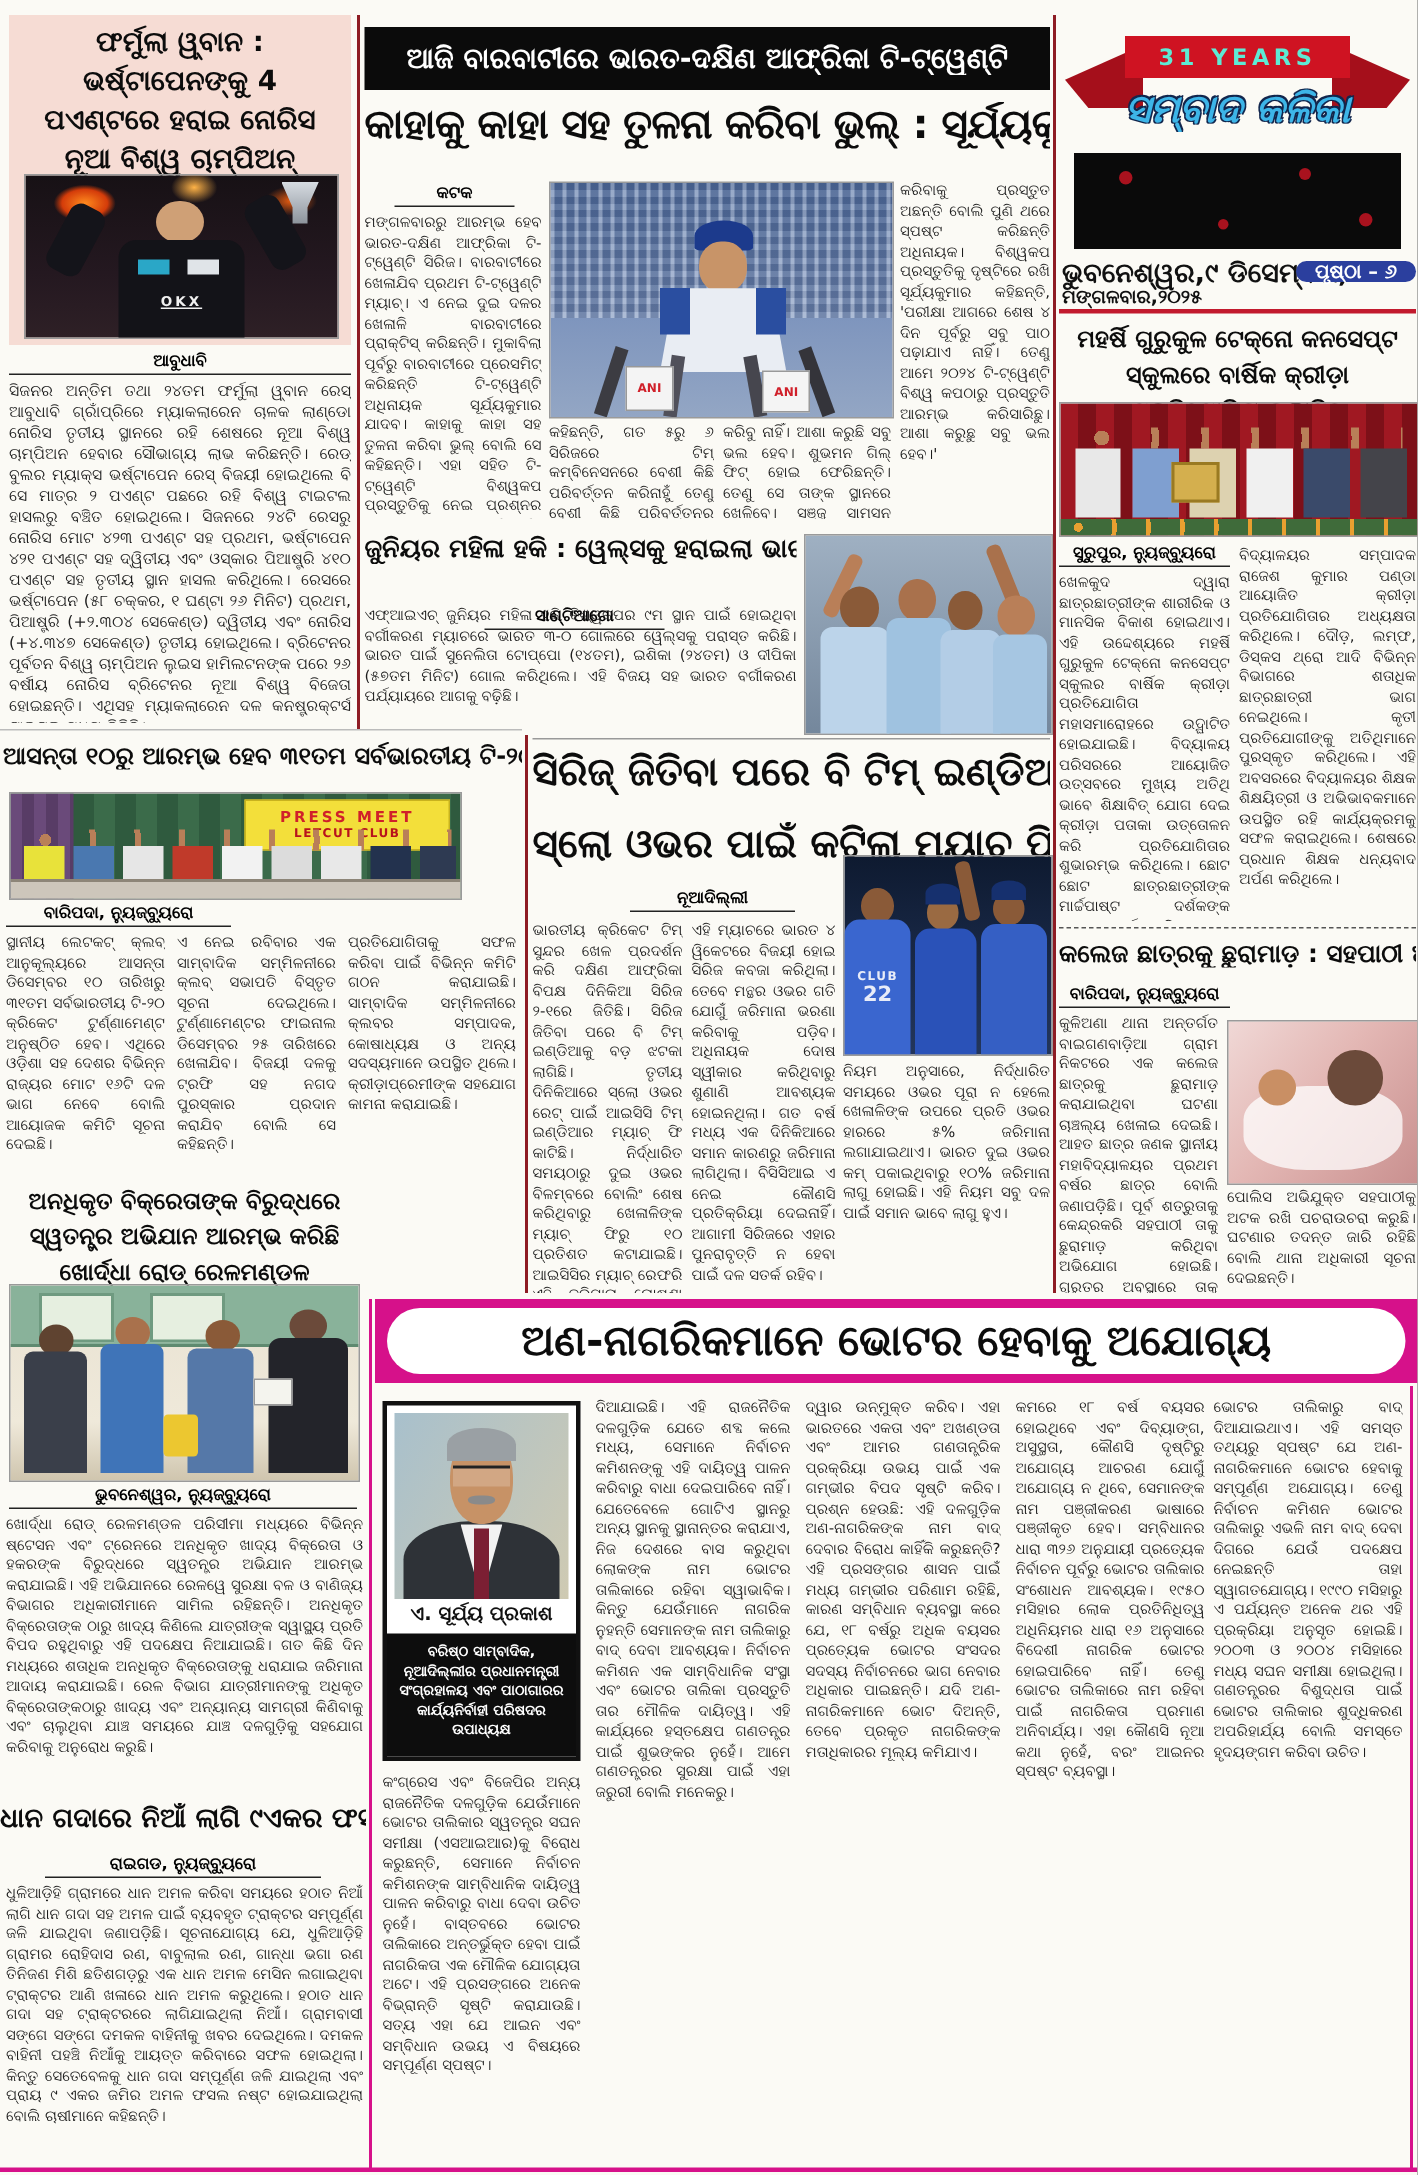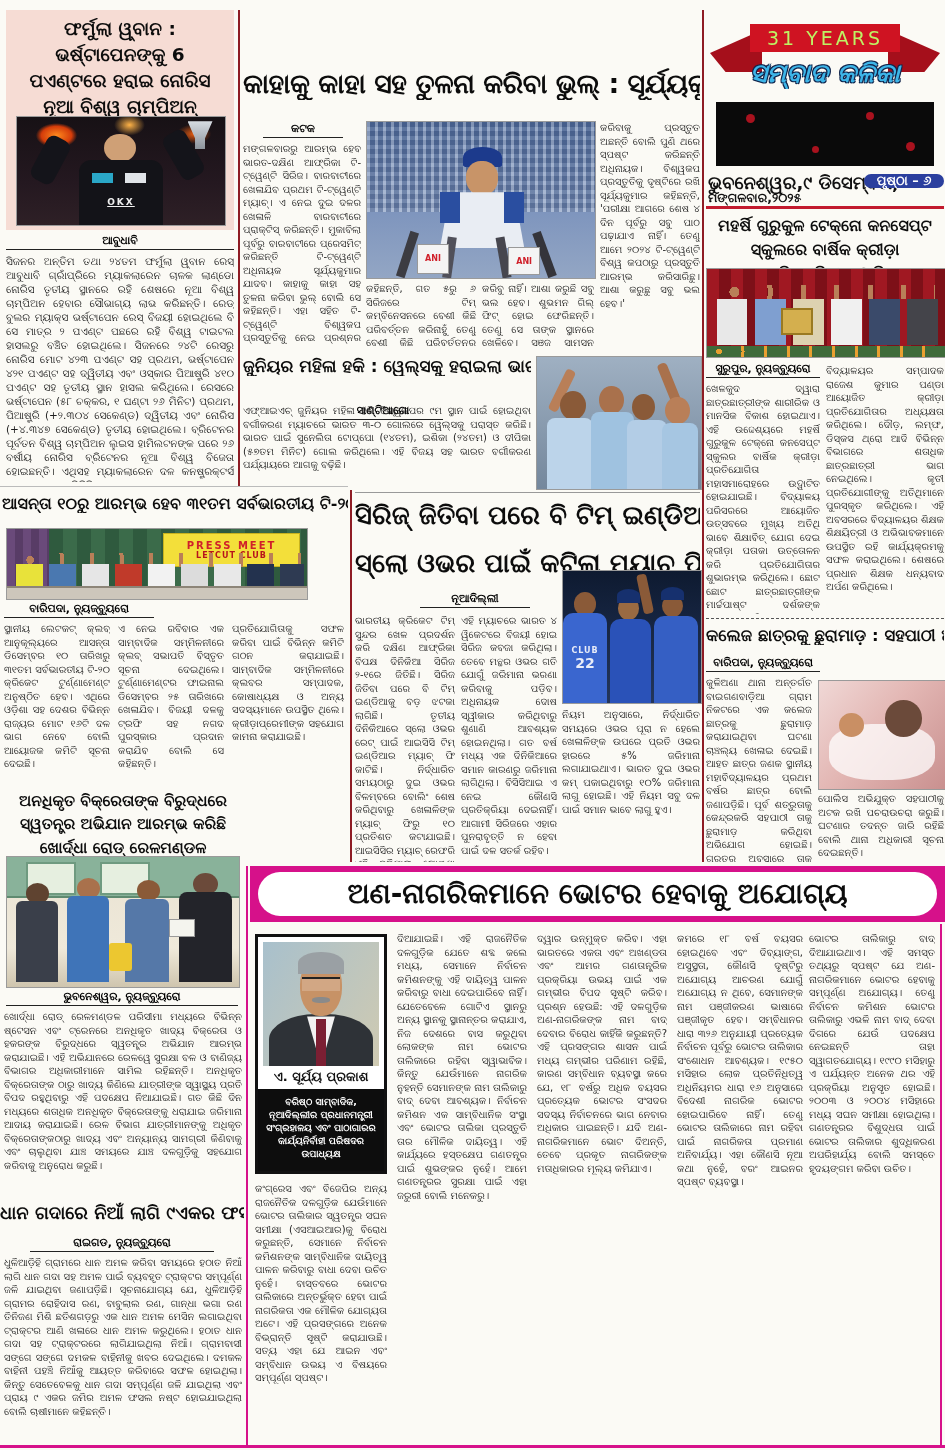--- a/index.html
+++ b/index.html
@@ -29,55 +29,58 @@
   <div class="abs" style="left:706px;top:206px;width:238px;height:3px;background:#c21a2e;"></div>
   <div class="abs" style="left:0px;top:486px;width:348px;height:1px;background:#bbb;"></div>
   <div class="abs" style="left:355px;top:492px;width:345px;height:1px;background:#999;"></div>
   <div class="abs" style="left:706px;top:618px;width:238px;height:0;border-top:1px dashed #555;"></div>
   <div class="abs mag" style="left:0px;top:1445px;width:945px;height:3px;"></div>
 
   <div class="abs" style="left:706px;top:4px;width:238px;height:202px;">
     <div class="shape" style="left:4px;top:26px;width:52px;height:42px;background:#a50f1b;clip-path:polygon(0 55%,100% 0,100% 100%,30% 100%);"></div>
     <div class="shape" style="left:182px;top:26px;width:52px;height:42px;background:#a50f1b;clip-path:polygon(0 0,100% 55%,70% 100%,0 100%);"></div>
     <div class="shape" style="left:44px;top:20px;width:150px;height:28px;background:#cf1322;display:flex;align-items:center;justify-content:center;">
-      <span style="color:#bef264;font-weight:normal;font-size:19px;letter-spacing:3px;">31 YEARS</span>
+      <span style="color:#5eead4;font-weight:bold;font-size:15px;letter-spacing:3px;">31 YEARS</span>
     </div>
     <div class="shape nowrap" style="left:0;top:54px;width:238px;text-align:center;font-size:26px;font-weight:bold;font-style:italic;color:#3db5e8;
                 text-shadow:1px 1px 0 #12264d,-1px -1px 0 #12264d,1px -1px 0 #12264d,-1px 1px 0 #12264d;">ସମ୍ବାଦ କଳିକା</div>
     <div class="shape" style="left:10px;top:98px;width:218px;height:64px;background:#0a0a0a;display:flex;align-items:center;justify-content:center;">
       <span class="shape" style="left:30px;top:12px;width:9px;height:9px;border-radius:50%;background:#a8121e;"></span>
       <span class="shape" style="left:150px;top:10px;width:8px;height:8px;border-radius:50%;background:#a8121e;"></span>
       <span class="shape" style="left:190px;top:40px;width:9px;height:9px;border-radius:50%;background:#a8121e;"></span>
       <span class="shape" style="left:96px;top:44px;width:7px;height:7px;border-radius:50%;background:#a8121e;"></span>
     </div>
     <div class="shape" style="left:2px;top:168px;width:152px;font-size:18px;font-weight:bold;white-space:nowrap;">ଭୁବନେଶ୍ୱର,୯ ଡିସେମ୍ବର,</div>
     <div class="shape" style="left:2px;top:186px;width:152px;font-size:12.5px;font-weight:bold;white-space:nowrap;">ମଙ୍ଗଳବାର,୨୦୨୫</div>
     <div class="shape" style="left:158px;top:170px;width:80px;height:14px;background:#2b3f9e;border-radius:16px;color:#fff;font-weight:bold;font-size:13px;
                 display:flex;align-items:center;justify-content:center;white-space:nowrap;">ପୃଷ୍ଠା – ୬</div>
   </div>
 
   <div class="abs" style="left:6px;top:10px;width:228px;height:220px;background:#f6dcd4;">
-    <div class="hl" style="margin:6px 8px 4px 8px;font-size:18.5px;line-height:1.4;">ଫର୍ମୁଲା ୱ୍ବାନ : ଭର୍ଷ୍ଟାପେନଙ୍କୁ 6 ପଏଣ୍ଟରେ ହରାଇ ନୋରିସ ନୂଆ ବିଶ୍ୱ ଚାମ୍ପିଅନ୍</div>
+    <div class="hl" style="margin:6px 8px 4px 8px;font-size:18.5px;line-height:1.4;">ଫର୍ମୁଲା ୱ୍ବାନ : ଭର୍ଷ୍ଟାପେନଙ୍କୁ 4 ପଏଣ୍ଟରେ ହରାଇ ନୋରିସ ନୂଆ ବିଶ୍ୱ ଚାମ୍ପିଅନ୍</div>
     <div class="photo shape" style="left:10px;top:106px;width:208px;height:108px;background:linear-gradient(180deg,#171115,#241820 60%,#2e2026);">
       <div class="shape" style="left:6%;top:2%;width:26%;height:30%;border-radius:50%;background:radial-gradient(closest-side,#ff8a1e,#d43c0a 55%,rgba(0,0,0,0) 75%);"></div>
       <div class="shape" style="left:44%;top:-6%;width:20%;height:26%;border-radius:50%;background:radial-gradient(closest-side,#ffb347,rgba(212,60,10,0) 75%);"></div>
       <div class="shape" style="left:74%;top:4%;width:22%;height:24%;border-radius:50%;background:radial-gradient(closest-side,#e85c10,rgba(0,0,0,0) 75%);"></div>
       <div class="shape" style="left:10%;top:18%;width:12%;height:44%;background:#14141a;transform:rotate(28deg);border-radius:8px;"></div>
       <div class="shape" style="left:74%;top:12%;width:12%;height:46%;background:#14141a;transform:rotate(-30deg);border-radius:8px;"></div>
       <div class="shape" style="left:82%;top:4%;width:12%;height:26%;background:linear-gradient(#d7dce2,#8d949c);clip-path:polygon(0 0,100% 0,70% 60%,70% 100%,30% 100%,30% 60%);"></div>
       <div class="shape" style="left:42%;top:16%;width:15%;height:26%;background:#cfa076;border-radius:50%;"></div>
       <div class="shape" style="left:30%;top:40%;width:40%;height:62%;background:#131318;border-radius:12px 12px 0 0;"></div>
       <div class="shape" style="left:36%;top:52%;width:10%;height:9%;background:#2aa7c7;"></div>
       <div class="shape" style="left:52%;top:52%;width:10%;height:9%;background:#e0e4e8;"></div>
       <div class="shape nowrap" style="left:38%;top:74%;width:24%;text-align:center;color:#f0f0f0;font-weight:bold;font-size:9px;letter-spacing:2px;text-decoration:underline;">OKX</div>
     </div>
   </div>
   <div class="abs dateline" style="left:6px;top:234px;width:228px;">ଆବୁଧାବି</div>
   <div class="abs body-text" style="left:6px;top:254px;width:228px;height:228px;font-size:10.5px;line-height:14px;">ସିଜନର ଅନ୍ତିମ ତଥା ୨୪ତମ ଫର୍ମୁଲା ୱ୍ବାନ ରେସ୍ ଆବୁଧାବି ଗ୍ରାଁପ୍ରିରେ ମ୍ୟାକଲାରେନ ଚାଳକ ଲାଣ୍ଡୋ ନୋରିସ ତୃତୀୟ ସ୍ଥାନରେ ରହି ଶେଷରେ ନୂଆ ବିଶ୍ୱ ଚାମ୍ପିଅନ ହେବାର ସୌଭାଗ୍ୟ ଲାଭ କରିଛନ୍ତି। ରେଡ୍ ବୁଲର ମ୍ୟାକ୍ସ ଭର୍ଷ୍ଟାପେନ ରେସ୍ ବିଜୟୀ ହୋଇଥିଲେ ବି ସେ ମାତ୍ର ୨ ପଏଣ୍ଟ ପଛରେ ରହି ବିଶ୍ୱ ଟାଇଟଲ ହାସଲରୁ ବଞ୍ଚିତ ହୋଇଥିଲେ। ସିଜନରେ ୨୪ଟି ରେସରୁ ନୋରିସ ମୋଟ ୪୨୩ ପଏଣ୍ଟ ସହ ପ୍ରଥମ, ଭର୍ଷ୍ଟାପେନ ୪୨୧ ପଏଣ୍ଟ ସହ ଦ୍ୱିତୀୟ ଏବଂ ଓସ୍କାର ପିଆଷ୍ଟ୍ରି ୪୧୦ ପଏଣ୍ଟ ସହ ତୃତୀୟ ସ୍ଥାନ ହାସଲ କରିଥିଲେ। ରେସରେ ଭର୍ଷ୍ଟାପେନ (୫୮ ଚକ୍କର, ୧ ଘଣ୍ଟା ୨୬ ମିନିଟ) ପ୍ରଥମ, ପିଆଷ୍ଟ୍ରି (+୨.୩୦୪ ସେକେଣ୍ଡ) ଦ୍ୱିତୀୟ ଏବଂ ନୋରିସ (+୪.୩୪୭ ସେକେଣ୍ଡ) ତୃତୀୟ ହୋଇଥିଲେ। ବ୍ରିଟେନର ପୂର୍ବତନ ବିଶ୍ୱ ଚାମ୍ପିଅନ ଲୁଇସ ହାମିଲଟନଙ୍କ ପରେ ୨୬ ବର୍ଷୀୟ ନୋରିସ ବ୍ରିଟେନର ନୂଆ ବିଶ୍ୱ ବିଜେତା ହୋଇଛନ୍ତି। ଏଥିସହ ମ୍ୟାକଲାରେନ ଦଳ କନଷ୍ଟ୍ରକ୍ଟର୍ସ ଟାଇଟଲ ମଧ୍ୟ ଜିତିଛି।</div>
 
+  <div class="abs" style="left:243px;top:18px;width:457px;height:42px;background:#0b0b0b;display:flex;align-items:center;justify-content:center;">
+    <span class="hl nowrap" style="color:#fff;font-size:19px;max-width:450px;">ଆଜି ବାରବାଟୀରେ ଭାରତ-ଦକ୍ଷିଣ ଆଫ୍ରିକା ଟି-ଟ୍ୱେଣ୍ଟି</span>
+  </div>
   <div class="abs hl nowrap" style="left:243px;top:68px;width:457px;font-size:27px;letter-spacing:-0.5px;">କାହାକୁ କାହା ସହ ତୁଳନା କରିବା ଭୁଲ୍ : ସୂର୍ଯ୍ୟକୁମାର</div>
   <div class="abs dateline" style="left:263px;top:122px;width:80px;">କଟକ</div>
   <div class="abs body-text" style="left:243px;top:142px;width:118px;height:204px;">ମଙ୍ଗଳବାରରୁ ଆରମ୍ଭ ହେବ ଭାରତ-ଦକ୍ଷିଣ ଆଫ୍ରିକା ଟି-ଟ୍ୱେଣ୍ଟି ସିରିଜ। ବାରବାଟୀରେ ଖେଳାଯିବ ପ୍ରଥମ ଟି-ଟ୍ୱେଣ୍ଟି ମ୍ୟାଚ୍। ଏ ନେଇ ଦୁଇ ଦଳର ଖେଳାଳି ବାରବାଟୀରେ ପ୍ରାକ୍ଟିସ୍ କରିଛନ୍ତି। ମୁକାବିଲା ପୂର୍ବରୁ ବାରବାଟୀରେ ପ୍ରେସମିଟ୍ କରିଛନ୍ତି ଟି-ଟ୍ୱେଣ୍ଟି ଅଧିନାୟକ ସୂର୍ଯ୍ୟକୁମାର ଯାଦବ। କାହାକୁ କାହା ସହ ତୁଳନା କରିବା ଭୁଲ୍ ବୋଲି ସେ କହିଛନ୍ତି। ଏହା ସହିତ ଟି-ଟ୍ୱେଣ୍ଟି ବିଶ୍ୱକପ ପ୍ରସ୍ତୁତିକୁ ନେଇ ପ୍ରଶ୍ନର ଉତ୍ତର ଦେଇ କହିଛନ୍ତି, ପରୀକ୍ଷା ଆରମ୍ଭର ଶେଷ ୪ ଦିନ ପୂର୍ବରୁ ସବୁ ପାଠ ପଢ଼ାଯାଏ ନାହିଁ। ଏ ନେଇ ଆମ ପ୍ରସ୍ତୁତି ଚାଲିଛି। କ୍ୟାପ୍ଟେନ୍ ସୂର୍ଯ୍ୟକୁମାର</div>
   <div class="photo abs" style="left:366px;top:121px;width:228px;height:156px;background:linear-gradient(180deg,#5a77a8,#7d94bd 55%,#93a6c4);">
     <div class="shape" style="left:0;top:0;width:100%;height:58%;background:repeating-linear-gradient(90deg,rgba(255,255,255,0.28) 0 3px,rgba(40,60,100,0.25) 3px 8px),repeating-linear-gradient(0deg,rgba(255,255,255,0.12) 0 4px,rgba(30,45,80,0.18) 4px 9px);"></div>
     <div class="shape" style="left:42%;top:16%;width:17%;height:13%;background:#1c3a8c;border-radius:50% 50% 10% 10%;"></div>
     <div class="shape" style="left:43.5%;top:25%;width:14%;height:22%;background:#c89468;border-radius:46%;"></div>
     <div class="shape" style="left:32%;top:45%;width:37%;height:36%;background:#e9edf3;clip-path:polygon(12% 0,88% 0,100% 100%,0 100%);"></div>
     <div class="shape" style="left:32%;top:45%;width:9%;height:20%;background:#2a4ea0;"></div>
     <div class="shape" style="left:60%;top:45%;width:9%;height:20%;background:#2a4ea0;"></div>

